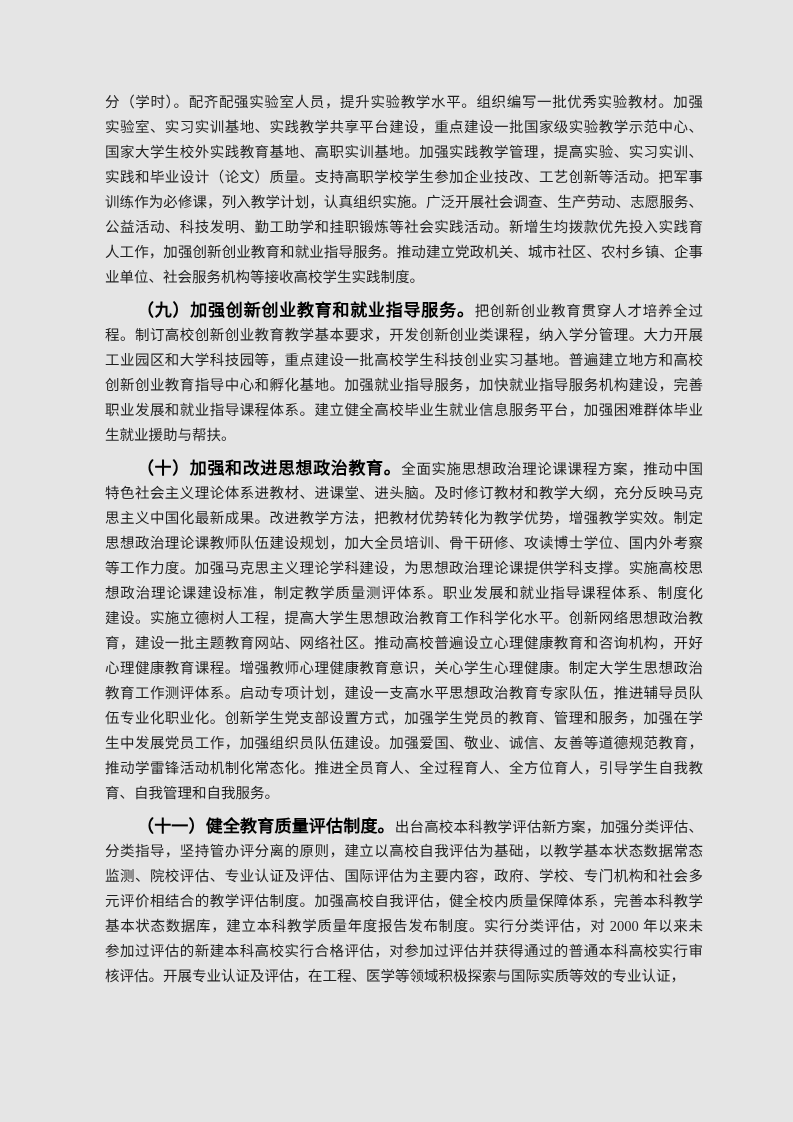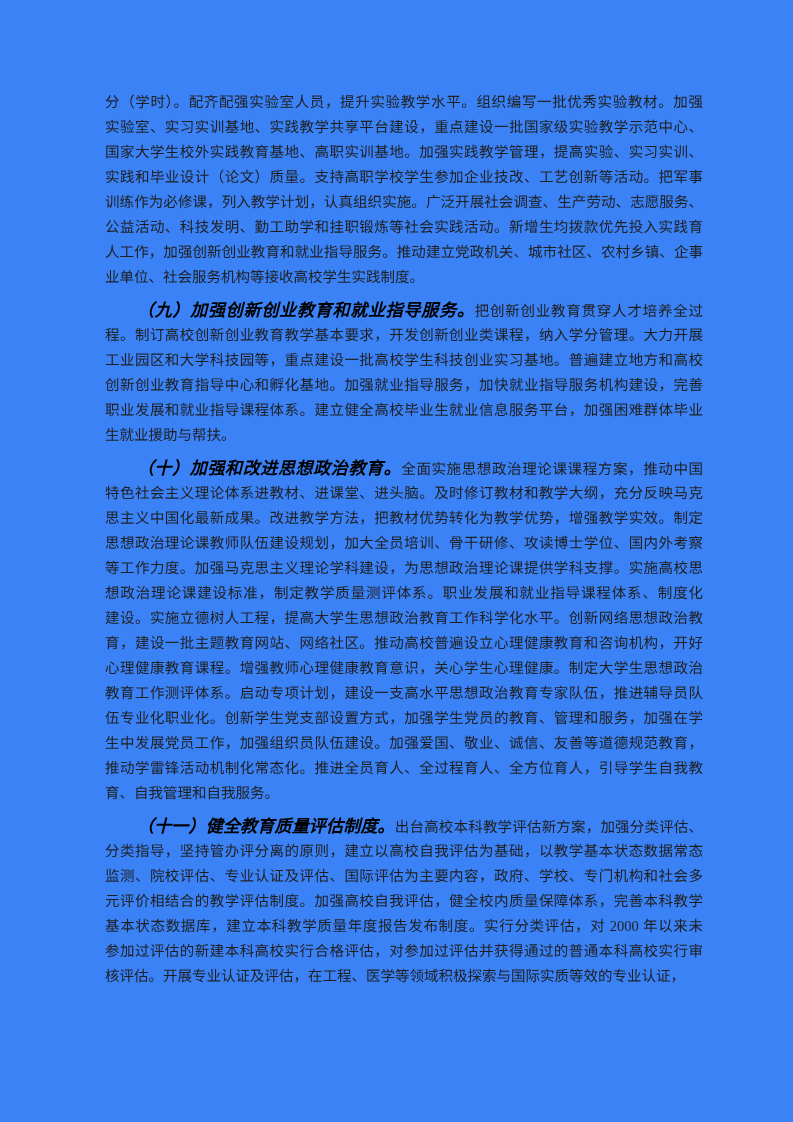--- a/index.html
+++ b/index.html
@@ -12,21 +12,21 @@
     height: 1122px;
     position: relative;
     overflow: hidden;
     font-family: "Liberation Serif", "DejaVu Serif", serif;
   }
   .page {
     position: absolute;
     left: 0; top: 0;
     width: 793px;
     height: 1122px;
-    background: #3b82f6;
+    background: #e5e5e5;
   }
   .doc {
     position: absolute;
     left: 105px;
     top: 90px;
     width: 598px;
     color: #1f1f1f;
     font-size: 14.5px;
     line-height: 25px;
   }
@@ -43,21 +43,20 @@
   .line.last {
     text-align-last: left;
   }
   .line.indent {
     padding-left: 32px;
   }
   .heading {
     font-weight: bold;
     font-size: 17px;
     color: #000000;
-    font-style: italic;
   }
 </style>
 </head>
 <body>
 
 <div class="page">
   <div class="doc">
       <div class="paragraph">
         <div class="line">分（学时）。配齐配强实验室人员，提升实验教学水平。组织编写一批优秀实验教材。加强</div>
         <div class="line">实验室、实习实训基地、实践教学共享平台建设，重点建设一批国家级实验教学示范中心、</div>

